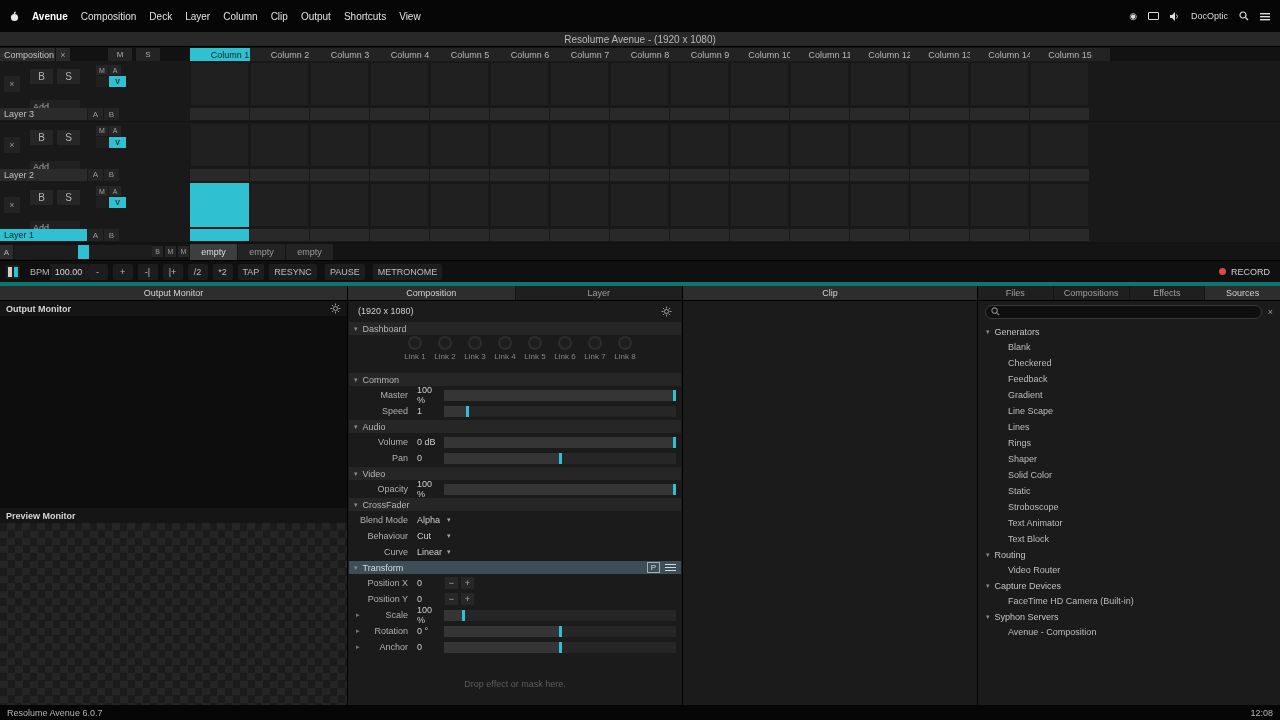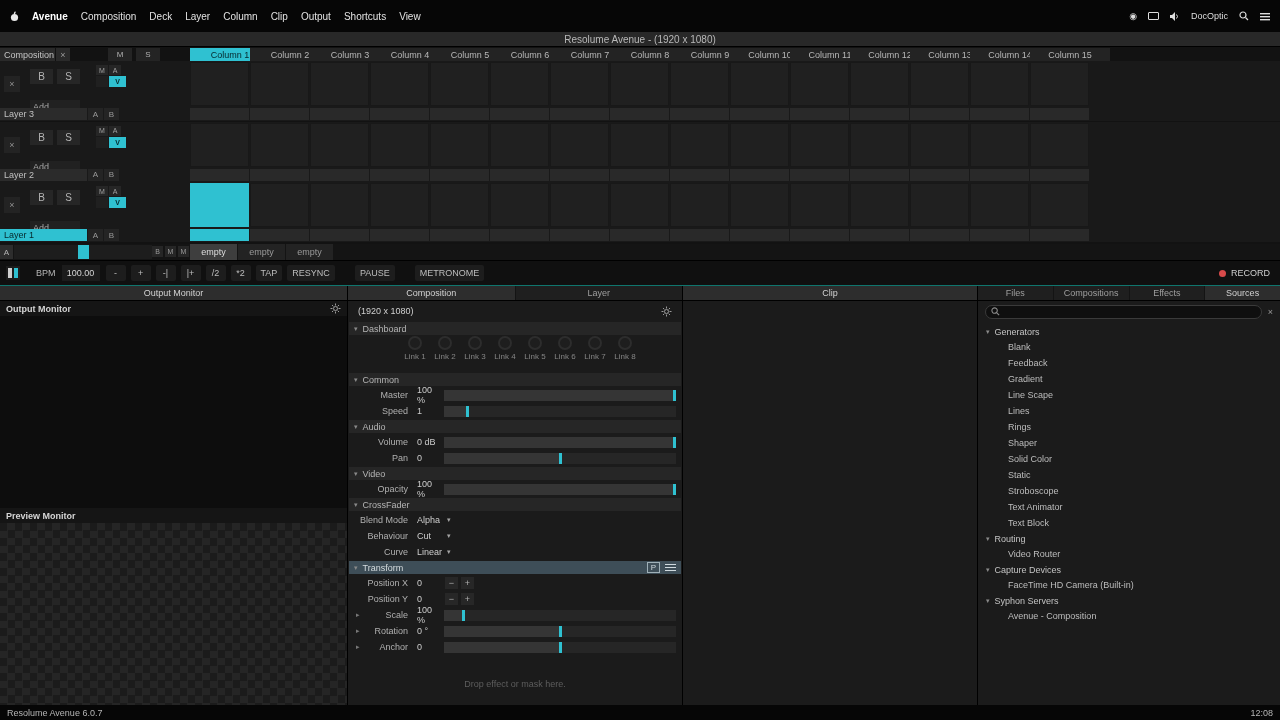--- a/index.html
+++ b/index.html
@@ -53,21 +53,21 @@
   .xfa { position:absolute; left:0; top:1px; width:13px; height:14px; background:#2d2d2d; color:#b5b5b5; display:flex; align-items:center; justify-content:center; font-size:8px; }
   .xftrack { position:absolute; left:14px; top:1px; width:138px; height:14px; background:#1d1d1d; }
   .xfhandle { position:absolute; left:64px; top:0; width:11px; height:14px; background:#2fc1d1; }
   .xfbtns { position:absolute; left:152px; top:2px; display:flex; gap:2px; }
   .xfbtn { width:11px; height:11px; background:#262626; color:#9a9a9a; display:flex; align-items:center; justify-content:center; font-size:7px; }
   .decktabs { position:absolute; left:190px; top:0; display:flex; gap:1px; height:16px; }
   .decktab { width:47px; height:16px; background:#232323; color:#9a9a9a; display:flex; align-items:center; justify-content:center; font-size:9px; }
   .decktab.active { background:#3e3e3e; color:#dedede; }
 
   
-  .transport { height:26px; background:#101010; border-top:1px solid #000; border-bottom:1px solid #0f766e; display:flex; align-items:center; padding:0 6px; gap:6px; flex:0 0 auto; }
+  .transport { height:26px; background:#101010; border-top:1px solid #000; border-bottom:4px solid #0f766e; display:flex; align-items:center; padding:0 6px; gap:0; flex:0 0 auto; }
   .deckind { width:14px; height:14px; background:#1c1c1c; display:flex; gap:2px; padding:2px; }
   .deckind i { display:block; width:4px; height:10px; background:#cfcfcf; }
   .deckind i.cy { background:#2fc1d1; }
   .bpmlabel { color:#b5b5b5; margin-left:10px; font-size:9px; }
   .bpmval { width:38px; height:16px; background:#1c1c1c; display:flex; align-items:center; justify-content:center; color:#d5d5d5; font-size:9px; }
   .tbtn { min-width:20px; height:16px; background:#1d1d1d; color:#bdbdbd; display:flex; align-items:center; justify-content:center; font-size:9px; padding:0 5px; border-radius:2px; }
   .tgap { width:8px; }
   .record { margin-left:auto; display:flex; align-items:center; gap:5px; color:#cfcfcf; font-size:9px; padding-right:4px; }
   .recdot { width:7px; height:7px; border-radius:50%; background:#d84a4a; }
 
@@ -626,20 +626,21 @@
           <input placeholder="" style="">
         </div>
         <span class="srchclose">×</span>
       </div>
       <div class="tree" id="tree">
           <div class="tgroup">
             <span class="tri">▾</span>
             <span>Generators</span>
           </div>
           <div class="tchild">Blank</div>
+          <div class="tchild">Checkered</div>
           <div class="tchild">Feedback</div>
           <div class="tchild">Gradient</div>
           <div class="tchild">Line Scape</div>
           <div class="tchild">Lines</div>
           <div class="tchild">Rings</div>
           <div class="tchild">Shaper</div>
           <div class="tchild">Solid Color</div>
           <div class="tchild">Static</div>
           <div class="tchild">Stroboscope</div>
           <div class="tchild">Text Animator</div>

